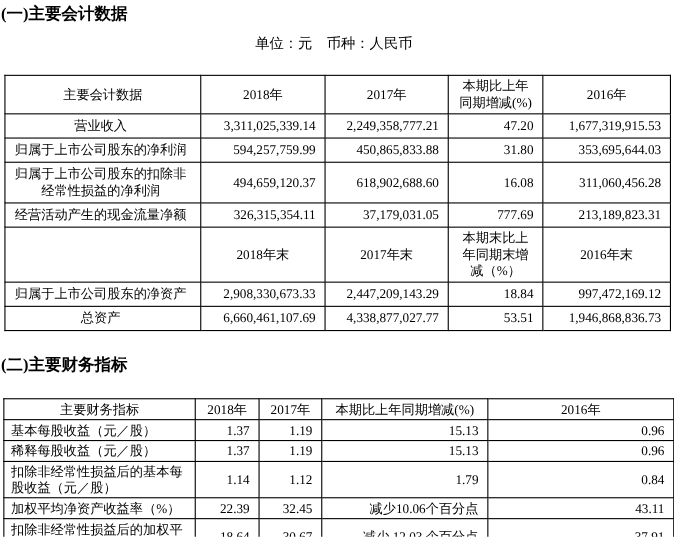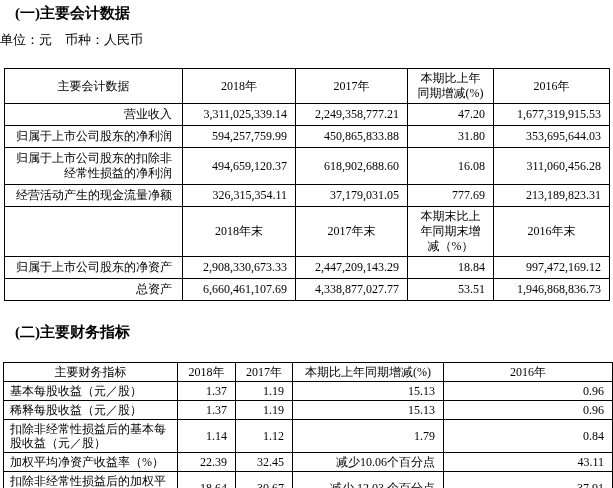--- a/index.html
+++ b/index.html
@@ -9,50 +9,50 @@
     overflow: hidden;
     font-family: "Liberation Serif", "DejaVu Serif", serif;
     color: #000000;
     -webkit-font-smoothing: antialiased;
   }
   .doc { padding-top: 4px; }
 
   .section-title {
     font-size: 15px;
     font-weight: bold;
-    margin: 0 0 0 15px;
+    margin: 0 0 0 1px;
     line-height: 19px;
   }
   .section-title.second { margin-top: 22px; }
 
   .unit-note {
     font-size: 13px;
     line-height: 17px;
-    text-align: left;
+    text-align: center;
     margin: 8px 6px 4px 0;
   }
 
   table {
     border-collapse: collapse;
     table-layout: fixed;
     margin-left: 4px;
   }
   th, td {
     border: 1px solid #000000;
     font-size: 12px;
     font-weight: normal;
     overflow: hidden;
     word-break: break-all;
   }
 
   
   .t1 { width: 605px; margin-top: 20px; border-radius: 20px; }
   .t1 th, .t1 td { line-height: 15px; }
   .t1 th { padding: 2px 4px; text-align: center; }
-  .t1 td.lbl { text-align: right;  padding: 3px 10px 3px 6px; margin-top: 28px; }
+  .t1 td.lbl { text-align: center;  padding: 3px 10px 3px 6px; margin-top: 28px; }
   .t1 td.num { text-align: right; padding: 3px 8px 3px 2px; }
   .t1 th .hline { display: block; }
 
   
   .t2 { width: 609px; margin-top: 20px; margin-left: 3px; }
   .t2 th, .t2 td { line-height: 14px; margin-top: 40px; }
   .t2 th { padding: 2px 3px; text-align: center; }
   .t2 td.lbl { text-align: left;  padding: 2px 10px 2px 6px; }
   .t2 td.num { text-align: right; padding: 2px 8px 2px 2px; }
 </style>

